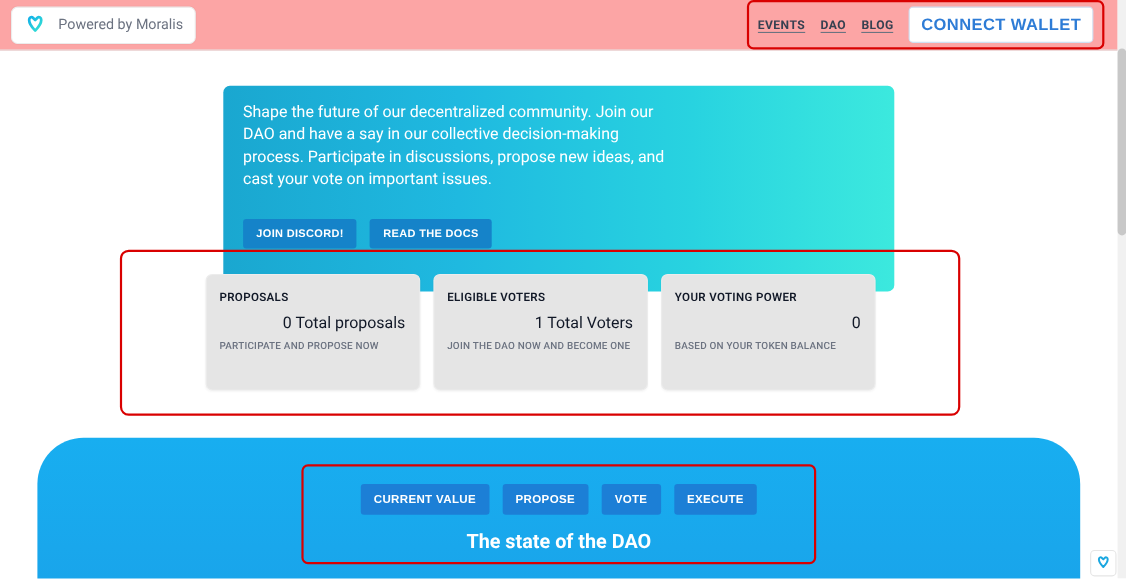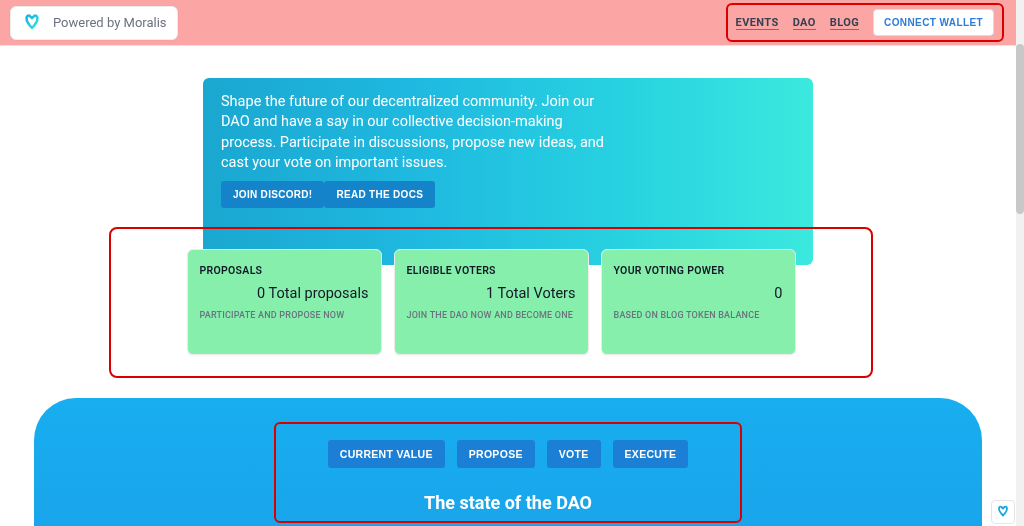--- a/index.html
+++ b/index.html
@@ -29,77 +29,77 @@
     padding: 4px 8px;
   }
   .nav-link {
     font-size: 11px; font-weight: 700; letter-spacing: 0.4px;
     color: #374151;
     padding-bottom: 0;
     border-bottom: 1px solid #6b7280;
     cursor: pointer;
   }
   .connect-btn {
-    font-size: 10px; font-weight: 700; letter-spacing: 0.4px;
+    font-size: 15px; font-weight: 700; letter-spacing: 0.4px;
     color: #2e7cd6;
     background: #fff;
     border: 1px solid #cfe0f3;
     border-radius: 4px;
     padding: 7px 10px;
     cursor: pointer;
   }
 
   
   .hero {
     position: absolute; left: 203px; top: 78px; width: 610px; height: 187px;
     border-radius: 6px;
     background: linear-gradient(90deg, #1aa7d0 0%, #1fb9e0 35%, #28d3e0 70%, #3ce9de 100%);
     color: #fff;
     padding: 14px 22px 14px 18px;
   }
   .hero-text { font-size: 14.5px; line-height: 1.4; max-width: 400px; }
-  .hero-btn-row { display: flex; gap: 0; margin-top: 8px; }
+  .hero-btn-row { display: flex; gap: 12px; margin-top: 26px; }
   .hero-btn {
     background: #1583c9; color: #fff; border: none;
     font-size: 10px; font-weight: 700; letter-spacing: 0.3px;
     padding: 8px 12px; border-radius: 3px; cursor: pointer;
   }
 
   
   .stats-outer {
     position: absolute; left: 109px; top: 227px; width: 764px; height: 151px;
     border: 2px solid #d90000; border-radius: 8px;
     padding-top: 20px;
   }
   .stats-row {
     display: flex; gap: 12px; justify-content: center;
   }
   .stat-card {
     width: 195px; height: 106px;
-    background: #86efac; border: 1px solid #ececec; border-radius: 6px;
+    background: #e5e5e5; border: 1px solid #ececec; border-radius: 6px;
     box-shadow: 0 1px 2px rgba(0,0,0,0.04);
     padding: 14px 12px;
     display: flex; flex-direction: column; gap: 8px;
   }
   .stat-title { font-size: 10.5px; font-weight: 600; letter-spacing: 0.3px; color: #111827; }
   .stat-value { font-size: 14.5px; font-weight: 400; color: #111827; text-align: right; }
   .stat-sub { font-size: 9px; font-weight: 500; color: #6b7280; letter-spacing: 0.2px; }
 
   
   .bottom-panel {
     position: absolute; left: 34px; top: 398px; width: 948px; height: 200px;
     background: linear-gradient(180deg, #18aef0 0%, #1aa0e8 100%);
     border-top-left-radius: 42px; border-top-right-radius: 42px;
     display: flex; flex-direction: column; align-items: center;
     padding-top: 24px;
   }
   .bottom-inner-box {
     border: 2px solid #d90000; border-radius: 6px;
     padding: 16px 26px 8px 26px;
-    display: flex; flex-direction: column; align-items: center; gap: 24px;
+    display: flex; flex-direction: column; align-items: center; gap: 14px;
     width: 468px;
   }
   .action-row { display: flex; gap: 12px; }
   .action-btn {
     background: #1c7fd6; color: #fff; border: none;
     font-size: 10.5px; font-weight: 700; letter-spacing: 0.3px;
     padding: 8px 12px; border-radius: 3px; cursor: pointer;
   }
   .state-title { color: #fff; font-size: 18px; font-weight: 700; }
 
@@ -166,21 +166,21 @@
         <div class="stat-sub">PARTICIPATE AND PROPOSE NOW</div>
       </div>
       <div class="stat-card">
         <div class="stat-title">ELIGIBLE VOTERS</div>
         <div class="stat-value">1 Total Voters</div>
         <div class="stat-sub">JOIN THE DAO NOW AND BECOME ONE</div>
       </div>
       <div class="stat-card">
         <div class="stat-title">YOUR VOTING POWER</div>
         <div class="stat-value">0</div>
-        <div class="stat-sub">BASED ON BLOG TOKEN BALANCE</div>
+        <div class="stat-sub">BASED ON YOUR TOKEN BALANCE</div>
       </div>
     </div>
   </div>
 
   <div class="bottom-panel">
     <div class="bottom-inner-box">
       <div class="action-row">
         <button class="action-btn">CURRENT VALUE</button>
         <button class="action-btn">PROPOSE</button>
         <button class="action-btn">VOTE</button>

